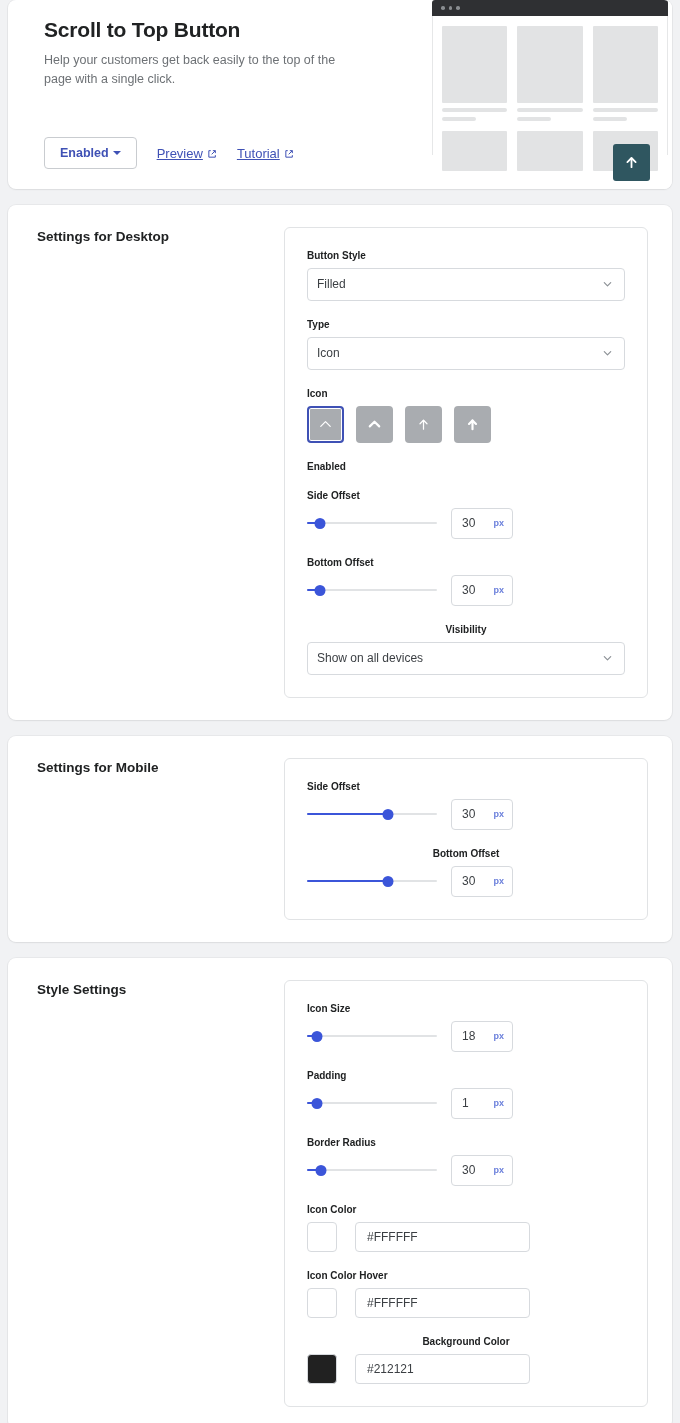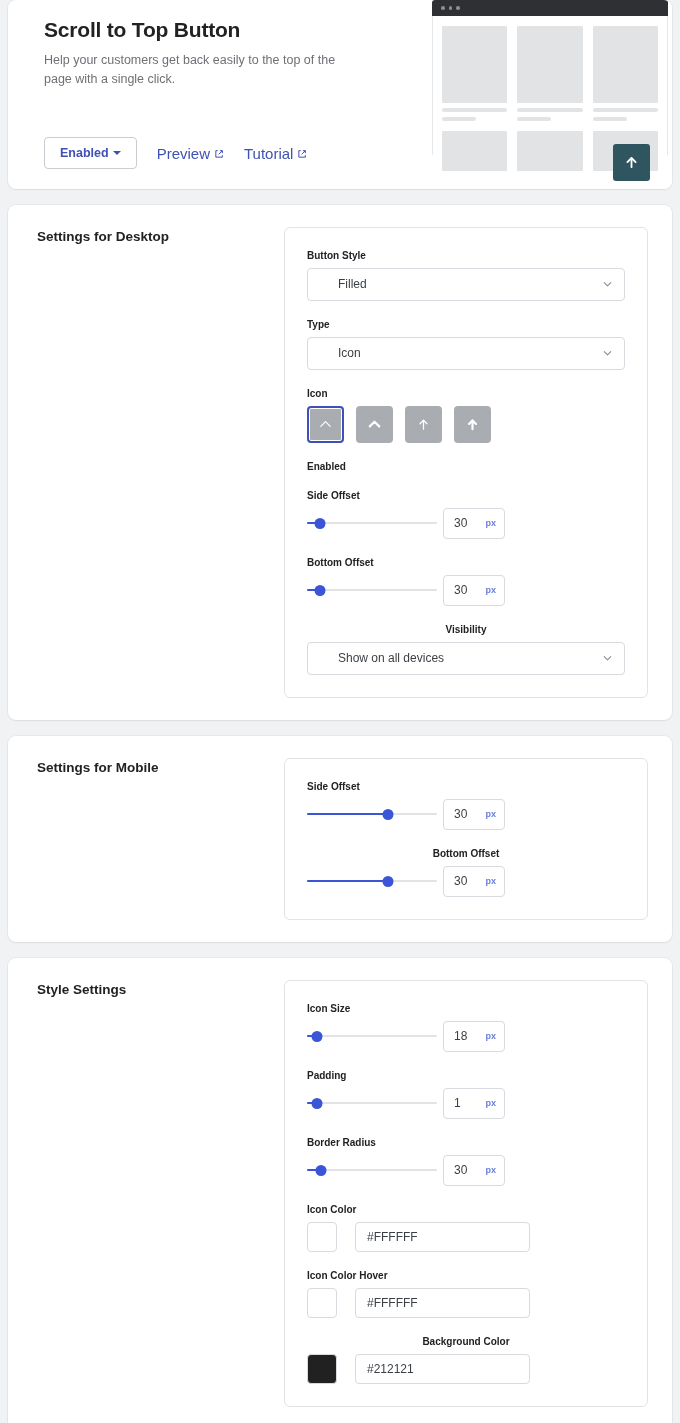--- a/index.html
+++ b/index.html
@@ -65,22 +65,23 @@
     width: 0; height: 0;
     border-left: 4px solid transparent;
     border-right: 4px solid transparent;
     border-top: 4.5px solid #3f51b5;
     display: inline-block;
   }
   .hdr-link {
     display: inline-flex;
     align-items: center;
     gap: 4px;
-    font-size: 15px;
+    font-size: 13px;
     color: #3f51b5;
+    text-decoration: underline;
     cursor: pointer;
     margin-top: 32px;
   }
   .ext-icon { display: inline-block; width: 10px; height: 10px; }
 
   
   .preview-wrap {
     width: 240px;
     position: relative;
     background: #ffffff;
@@ -161,21 +162,21 @@
     display: block;
   }
 
   .select-box {
     position: relative;
     border: 1px solid #d7dade;
     border-radius: 4px;
     height: 33px;
     display: flex;
     align-items: center;
-    padding: 0 30px;
+    padding: 0 9px;
     font-size: 12px;
     color: #3b3f43;
     background: #fff;
     cursor: pointer;
   }
   .select-chevron {
     position: absolute;
     right: 11px;
     top: 50%;
     transform: translateY(-50%);
@@ -193,21 +194,21 @@
     justify-content: center;
     cursor: pointer;
     border: 2px solid transparent;
   }
   .icon-opt.selected {
     border-color: #3f51b5;
     box-shadow: 0 0 0 1px #ffffff inset;
   }
 
   
-  .slider-row { display: flex; align-items: center; gap: 6px; }
+  .slider-row { display: flex; align-items: center; gap: 14px; }
   .slider {
     position: relative;
     flex: 1;
     max-width: 130px;
     height: 14px;
     display: flex;
     align-items: center;
     cursor: pointer;
   }
   .slider-track {

